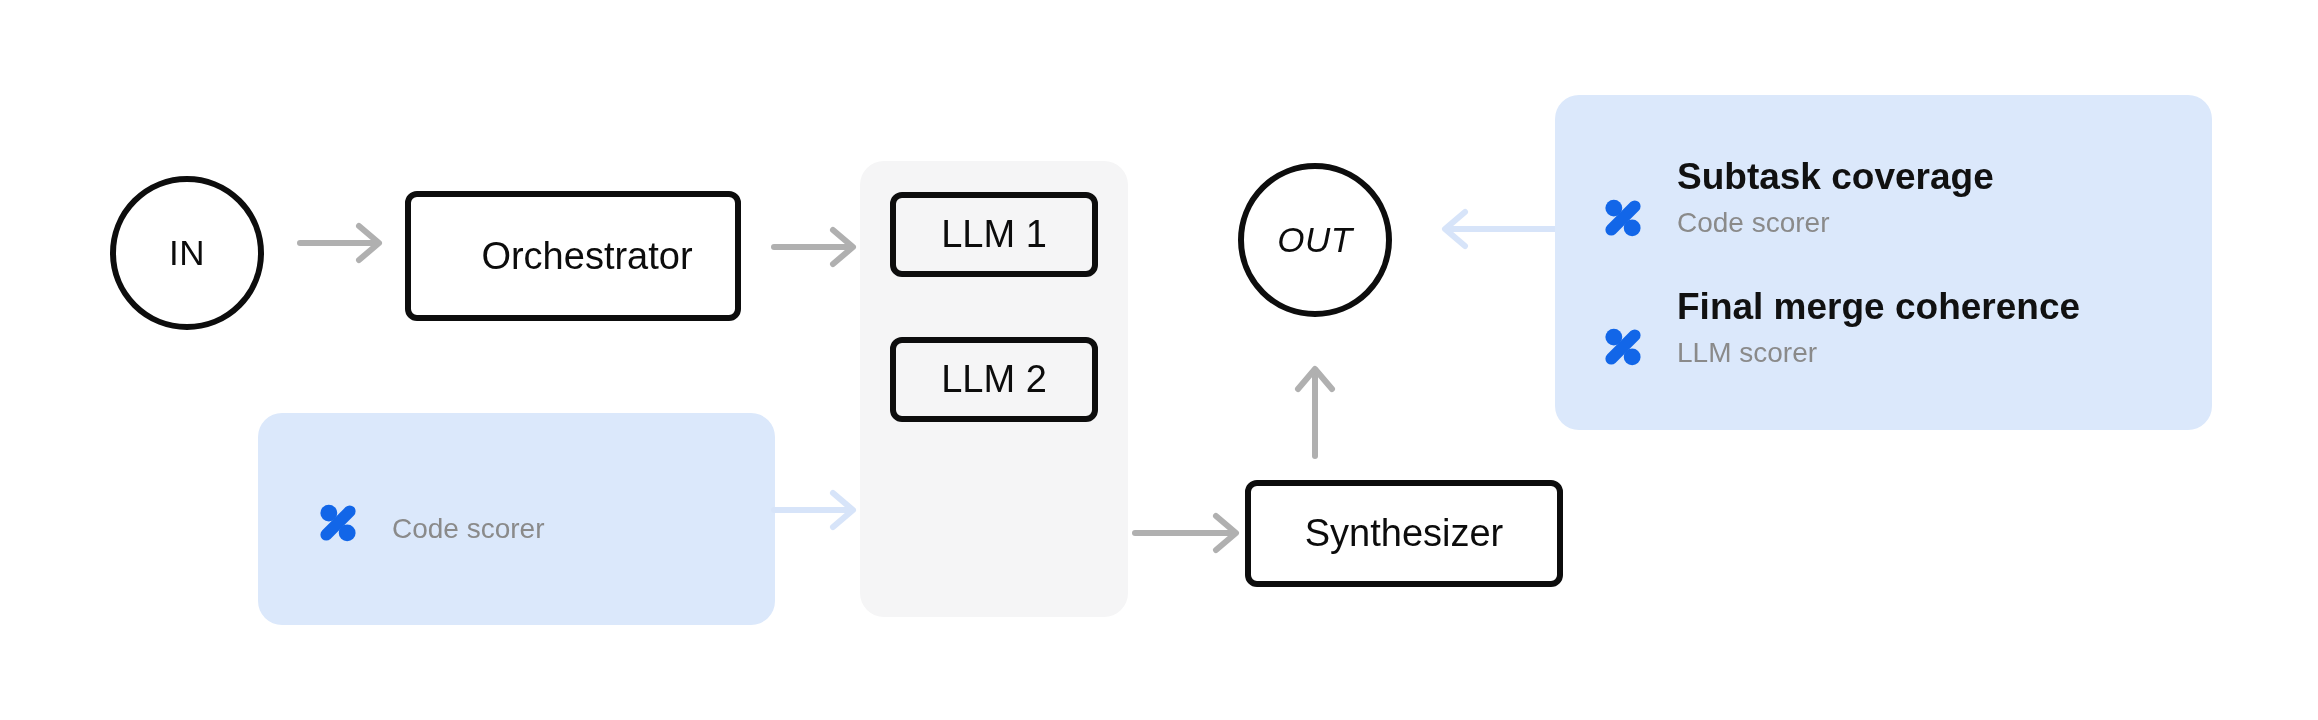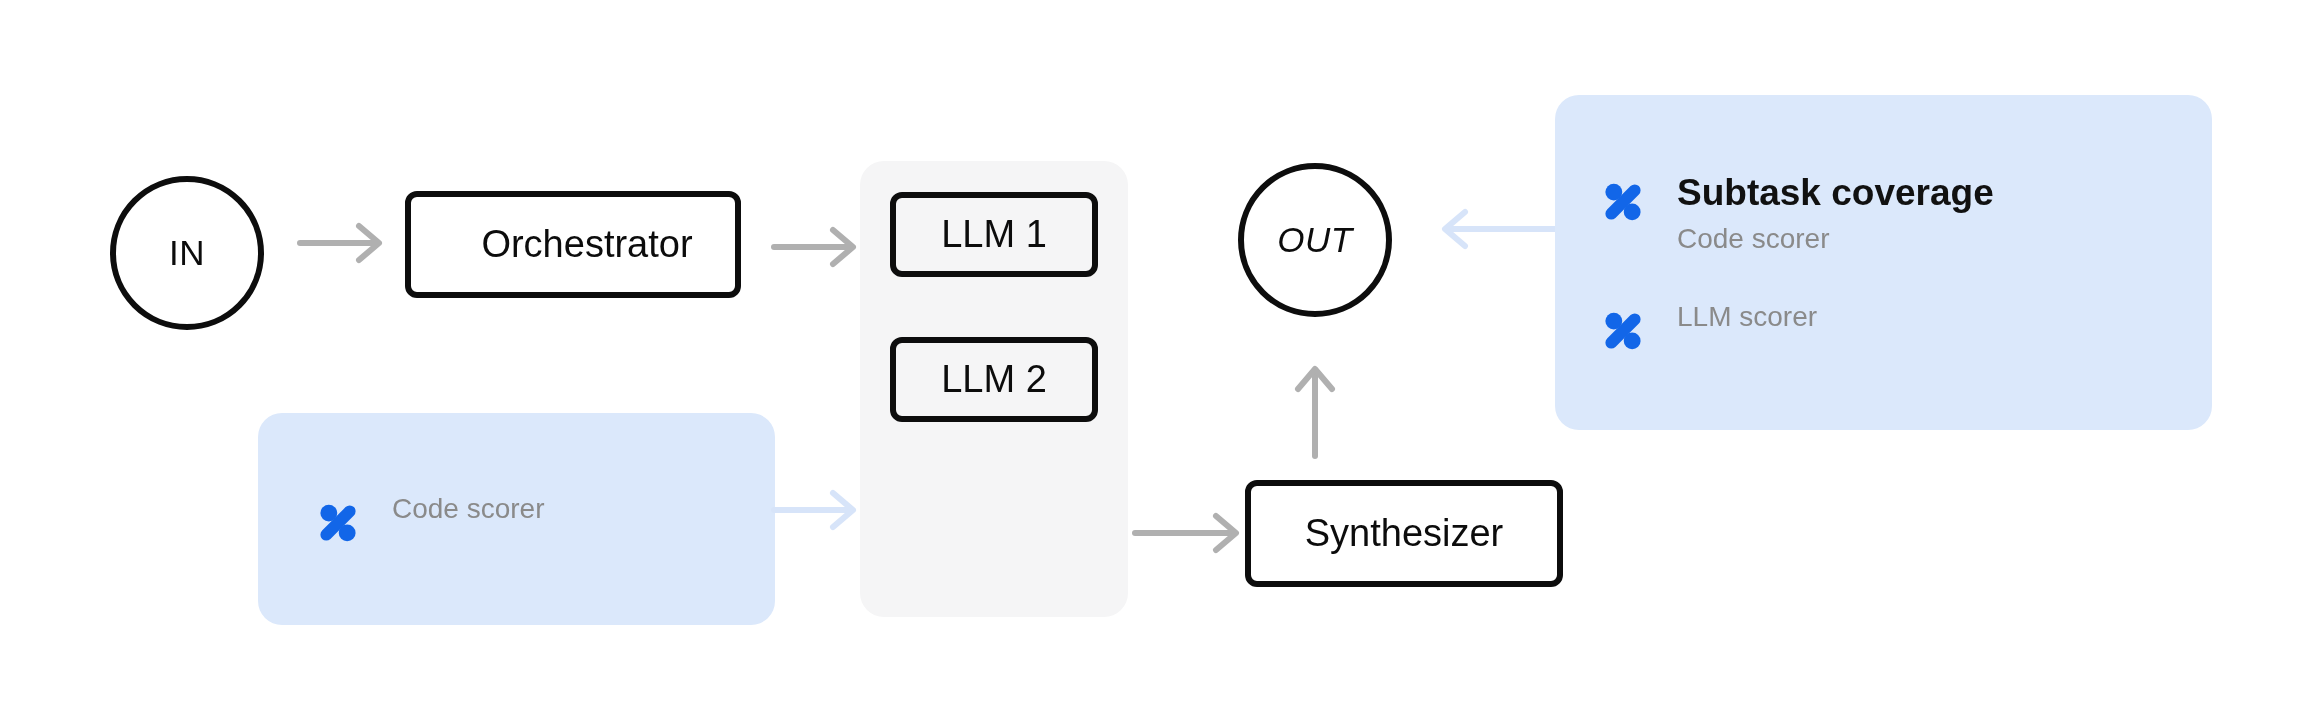--- a/index.html
+++ b/index.html
@@ -38,21 +38,21 @@
   #node-out { left: 1238px; top: 163px; font-style: italic; }
   
   .box-node {
     position: absolute;
     border: 6px solid var(--node-border);
     border-radius: 12px;
     background: #ffffff;
     display: flex; align-items: center; justify-content: center;
     font-size: 38px; font-weight: 500; color: #0c0c0c;
   }
-  #node-orchestrator { left: 405px;  top: 191px; width: 336px; height: 107px; padding-left: 28px; }
+  #node-orchestrator { left: 405px;  top: 191px; width: 336px; height: 130px; padding-left: 28px; }
   #node-synthesizer  { left: 1245px; top: 480px; width: 318px; height: 107px; }
   
   .llm-group {
     position: absolute;
     left: 860px; top: 161px; width: 268px; height: 456px;
     border-radius: 24px;
     background: var(--container-bg);
   }
   .llm-node { left: 890px; width: 208px; height: 85px; background: var(--container-bg); }
   #node-llm1 { top: 192px; }
@@ -60,21 +60,21 @@
   #node-llm3 { top: 481px; }
   
   .callout {
     position: absolute;
     background: var(--callout-bg);
     border-radius: 24px;
     display: flex; flex-direction: column; justify-content: center;
   }
   #callout-partial { left: 258px;  top: 413px; width: 517px; height: 212px; padding-left: 58px; }
   #callout-out     { left: 1555px; top: 95px;  width: 657px; height: 335px; padding-left: 46px; row-gap: 46px; }
-  .scorer-entry { display: flex; column-gap: 32px; align-items: flex-start; }
+  .scorer-entry { display: flex; column-gap: 32px; align-items: flex-end; }
   .scorer-icon  { width: 44px; height: 44px; color: var(--accent); margin-top: 8px; flex: none; }
   .scorer-icon svg { display: block; width: 100%; height: 100%; }
   .scorer-text  { display: flex; flex-direction: column; row-gap: 9px; }
   .scorer-title { font-size: 37px; font-weight: 600; color: var(--title); line-height: 1.15; }
   .scorer-sub   { font-size: 28px; font-weight: 400; color: var(--subtitle); line-height: 1.15; }
   
   .arrow { position: absolute; }
   .arrow svg { display: block; }
   .arrow.gray { color: var(--arrow-gray); }
   .arrow.blue { color: var(--arrow-blue); }
@@ -187,18 +187,19 @@
     </div>
     <div class="scorer-entry">
       <span class="scorer-icon">
         <svg viewBox="0 0 24 24" fill="none">
           <circle cx="7" cy="6.6" r="4.6" fill="currentColor"></circle>
           <circle cx="17" cy="17.4" r="4.6" fill="currentColor"></circle>
           <path d="M5.6 18.4 L18.4 5.6" stroke="currentColor" stroke-width="6.4" stroke-linecap="round"></path>
         </svg>
       </span>
       <span class="scorer-text">
+        <span class="scorer-title">Final merge coherence</span>
         <span class="scorer-sub">LLM scorer</span>
       </span>
     </div>
   </div>
 
 </div>
 
 </body></html>

